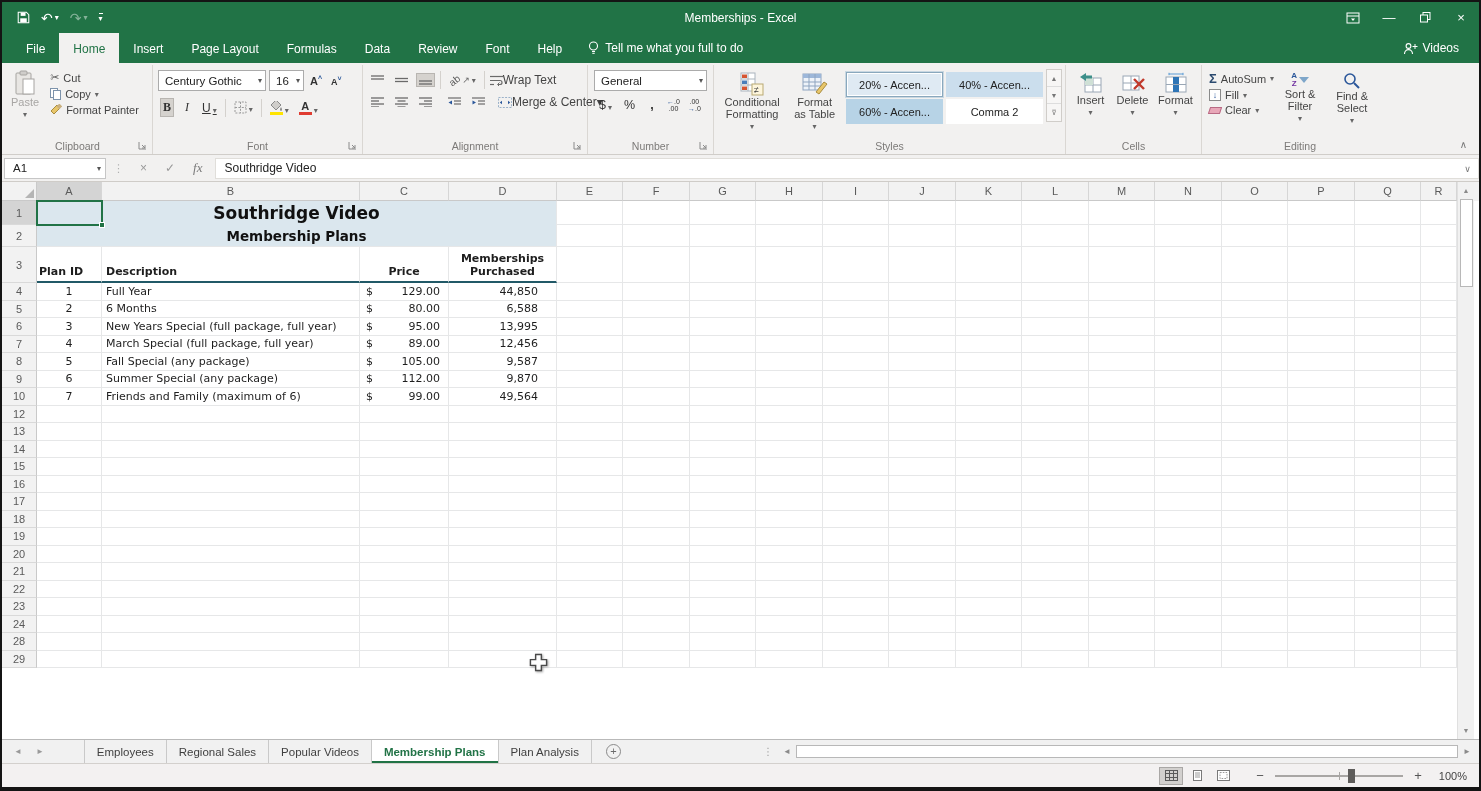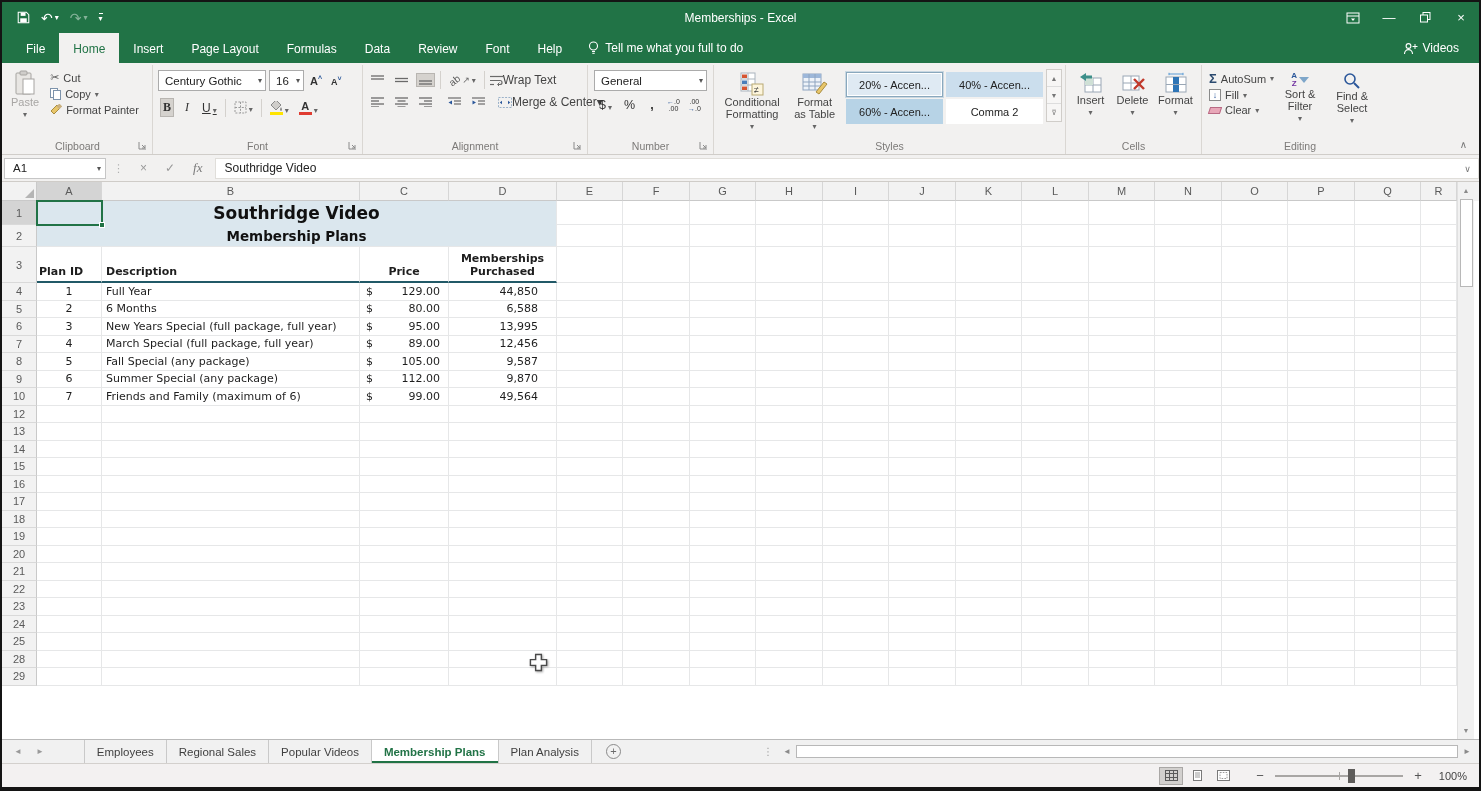--- a/index.html
+++ b/index.html
@@ -1182,41 +1182,20 @@
           <div class="cell" style="width: 66px;"></div>
           <div class="cell" style="width: 67px;"></div>
           <div class="cell" style="width: 66px;"></div>
           <div class="cell" style="width: 67px;"></div>
           <div class="cell" style="width: 66px;"></div>
           <div class="cell" style="width: 67px;"></div>
           <div class="cell" style="width: 66px;"></div>
           <div class="cell" style="width: 36px;"></div>
         </div>
         <div class="grid-row" style="height: 17.5px;">
-          <div class="row-hdr">25</div>
-          <div class="cell" style="width: 65px;"></div>
-          <div class="cell" style="width: 258px;"></div>
-          <div class="cell" style="width: 89px;"></div>
-          <div class="cell" style="width: 108px;"></div>
-          <div class="cell" style="width: 66px;"></div>
-          <div class="cell" style="width: 67px;"></div>
-          <div class="cell" style="width: 66px;"></div>
-          <div class="cell" style="width: 67px;"></div>
-          <div class="cell" style="width: 66px;"></div>
-          <div class="cell" style="width: 67px;"></div>
-          <div class="cell" style="width: 66px;"></div>
-          <div class="cell" style="width: 67px;"></div>
-          <div class="cell" style="width: 66px;"></div>
-          <div class="cell" style="width: 67px;"></div>
-          <div class="cell" style="width: 66px;"></div>
-          <div class="cell" style="width: 67px;"></div>
-          <div class="cell" style="width: 66px;"></div>
-          <div class="cell" style="width: 36px;"></div>
-        </div>
-        <div class="grid-row" style="height: 17.5px;">
           <div class="row-hdr">28</div>
           <div class="cell" style="width: 65px;"></div>
           <div class="cell" style="width: 258px;"></div>
           <div class="cell" style="width: 89px;"></div>
           <div class="cell" style="width: 108px;"></div>
           <div class="cell" style="width: 66px;"></div>
           <div class="cell" style="width: 67px;"></div>
           <div class="cell" style="width: 66px;"></div>
           <div class="cell" style="width: 67px;"></div>
           <div class="cell" style="width: 66px;"></div>

